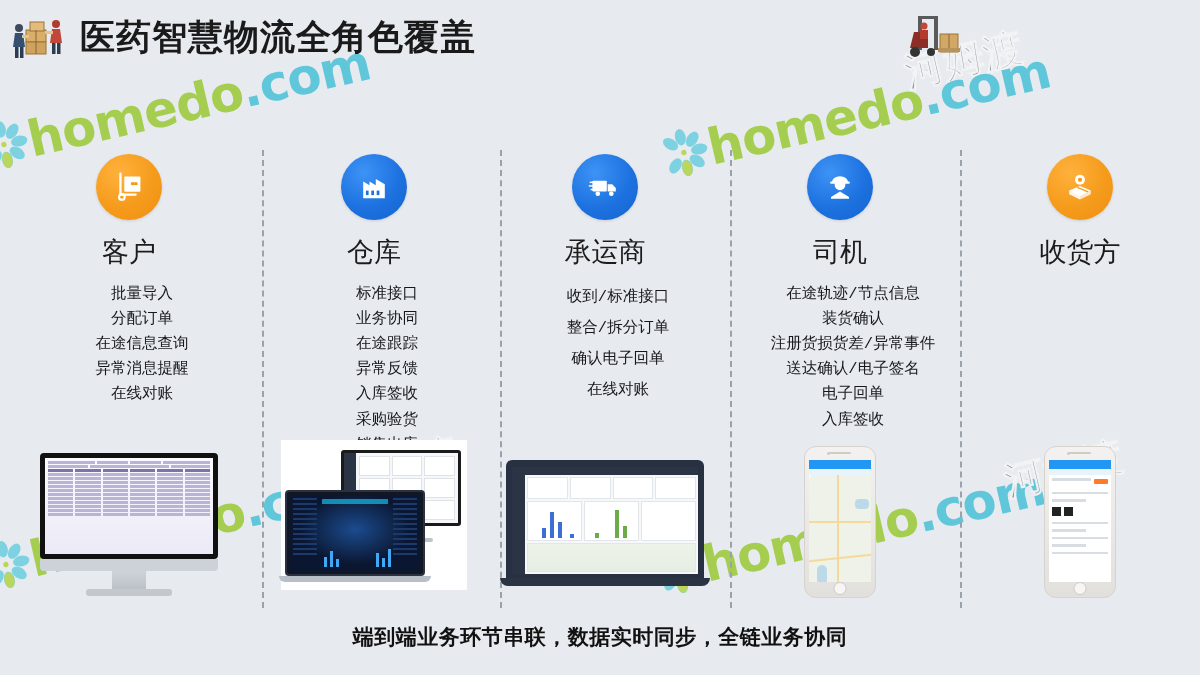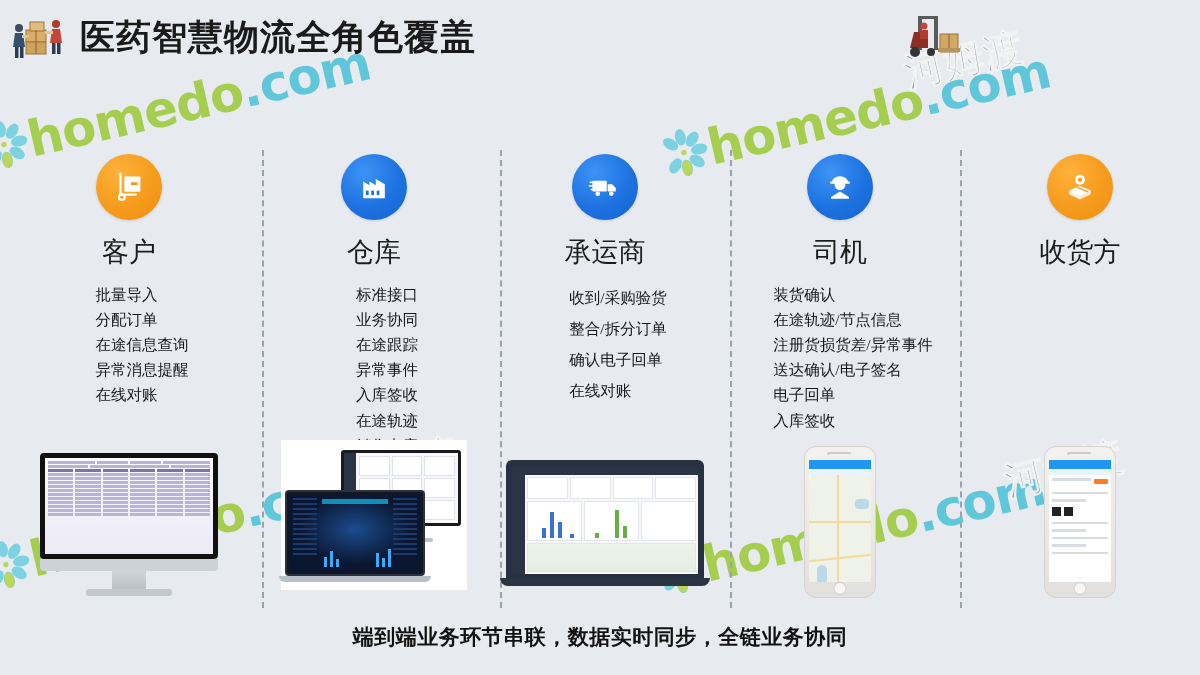--- a/index.html
+++ b/index.html
@@ -104,23 +104,23 @@
   .role-icon.orange { background: radial-gradient(circle at 35% 28%, #ffb13c 0%, #f59b1c 55%, #ef8f10 100%); }
   .role-icon.blue   { background: radial-gradient(circle at 35% 28%, #3d93f5 0%, #1d72e0 55%, #1463cf 100%); }
 
   .role-title {
     margin-top: 14px;
     font-size: 27px; font-weight: 400; color: #1c1c1c;
     font-family: "DejaVu Sans", sans-serif;
   }
   .role-list {
     margin-top: 12px;
-    text-align: left;
+    text-align: center;
     font-size: 15.5px; line-height: 1.62; color: #16181c;
-    font-family: Liberation Serif, serif;
+    font-family: Liberation Mono, monospace;
     margin-left: 26px;
   }
   .role-list div { white-space: nowrap; }
 
   
   .device-wrap {
     position: absolute; bottom: 0; left: 50%; transform: translateX(-50%);
   }
 
   
@@ -460,23 +460,23 @@
           <rect x="11" y="24" width="3" height="5" fill="#1d72e0"></rect>
           <rect x="17" y="24" width="3" height="5" fill="#1d72e0"></rect>
           <rect x="23" y="24" width="3" height="5" fill="#1d72e0"></rect>
         </svg>
       </div>
       <div class="role-title">仓库</div>
       <div class="role-list">
         <div>标准接口</div>
         <div>业务协同</div>
         <div>在途跟踪</div>
-        <div>异常事件</div>
+        <div>异常反馈</div>
         <div>入库签收</div>
-        <div>在途轨迹</div>
+        <div>采购验货</div>
         <div>销售出库</div>
       </div>
       <div class="device-wrap" style="bottom:18px">
         <div class="panel-white">
           <div class="mon2">
             <div class="scr">
               <div class="inner">
                 <div class="sidebar"></div>
                 <div class="body">
                   <div class="card"></div>
@@ -521,21 +521,21 @@
           <path d="M23 17 h5 l4 4 v4 h-9 z" fill="#fff"></path>
           <rect x="3" y="14" width="6" height="1.6" fill="#fff"></rect>
           <rect x="2" y="18" width="7" height="1.6" fill="#fff"></rect>
           <rect x="4" y="22" width="5" height="1.6" fill="#fff"></rect>
           <circle cx="12" cy="27.5" r="2.6" fill="#fff"></circle>
           <circle cx="27" cy="27.5" r="2.6" fill="#fff"></circle>
         </svg>
       </div>
       <div class="role-title">承运商</div>
       <div class="role-list" style="line-height:2.0">
-        <div>收到/采购验货</div>
+        <div>收到/标准接口</div>
         <div>整合/拆分订单</div>
         <div>确认电子回单</div>
         <div>在线对账</div>
       </div>
       <div class="device-wrap" style="bottom:22px">
         <div class="lap2">
           <div class="scr">
             <div class="inner">
               <div class="sb"></div>
               <div class="main2">
@@ -573,22 +573,22 @@
       <div class="role-icon blue">
         <svg viewBox="0 0 40 40" width="36" height="36">
           <path d="M11 15 a9 7 0 0 1 18 0 z" fill="#fff"></path>
           <circle cx="20" cy="17.5" r="6" fill="#fff"></circle>
           <path d="M20 25 l-10 6 v2 h20 v-2 z" fill="#fff"></path>
           <rect x="9" y="14" width="22" height="2.4" fill="#fff" rx="1.2"></rect>
         </svg>
       </div>
       <div class="role-title">司机</div>
       <div class="role-list">
+        <div>在途轨迹/节点信息</div>
         <div>装货确认</div>
-        <div>在途轨迹/节点信息</div>
         <div>注册货损货差/异常事件</div>
         <div>送达确认/电子签名</div>
         <div>电子回单</div>
         <div>入库签收</div>
       </div>
       <div class="device-wrap" style="bottom:10px">
         <div class="phone">
           <div class="body">
             <span class="notch"></span>
             <span class="dot"></span>

